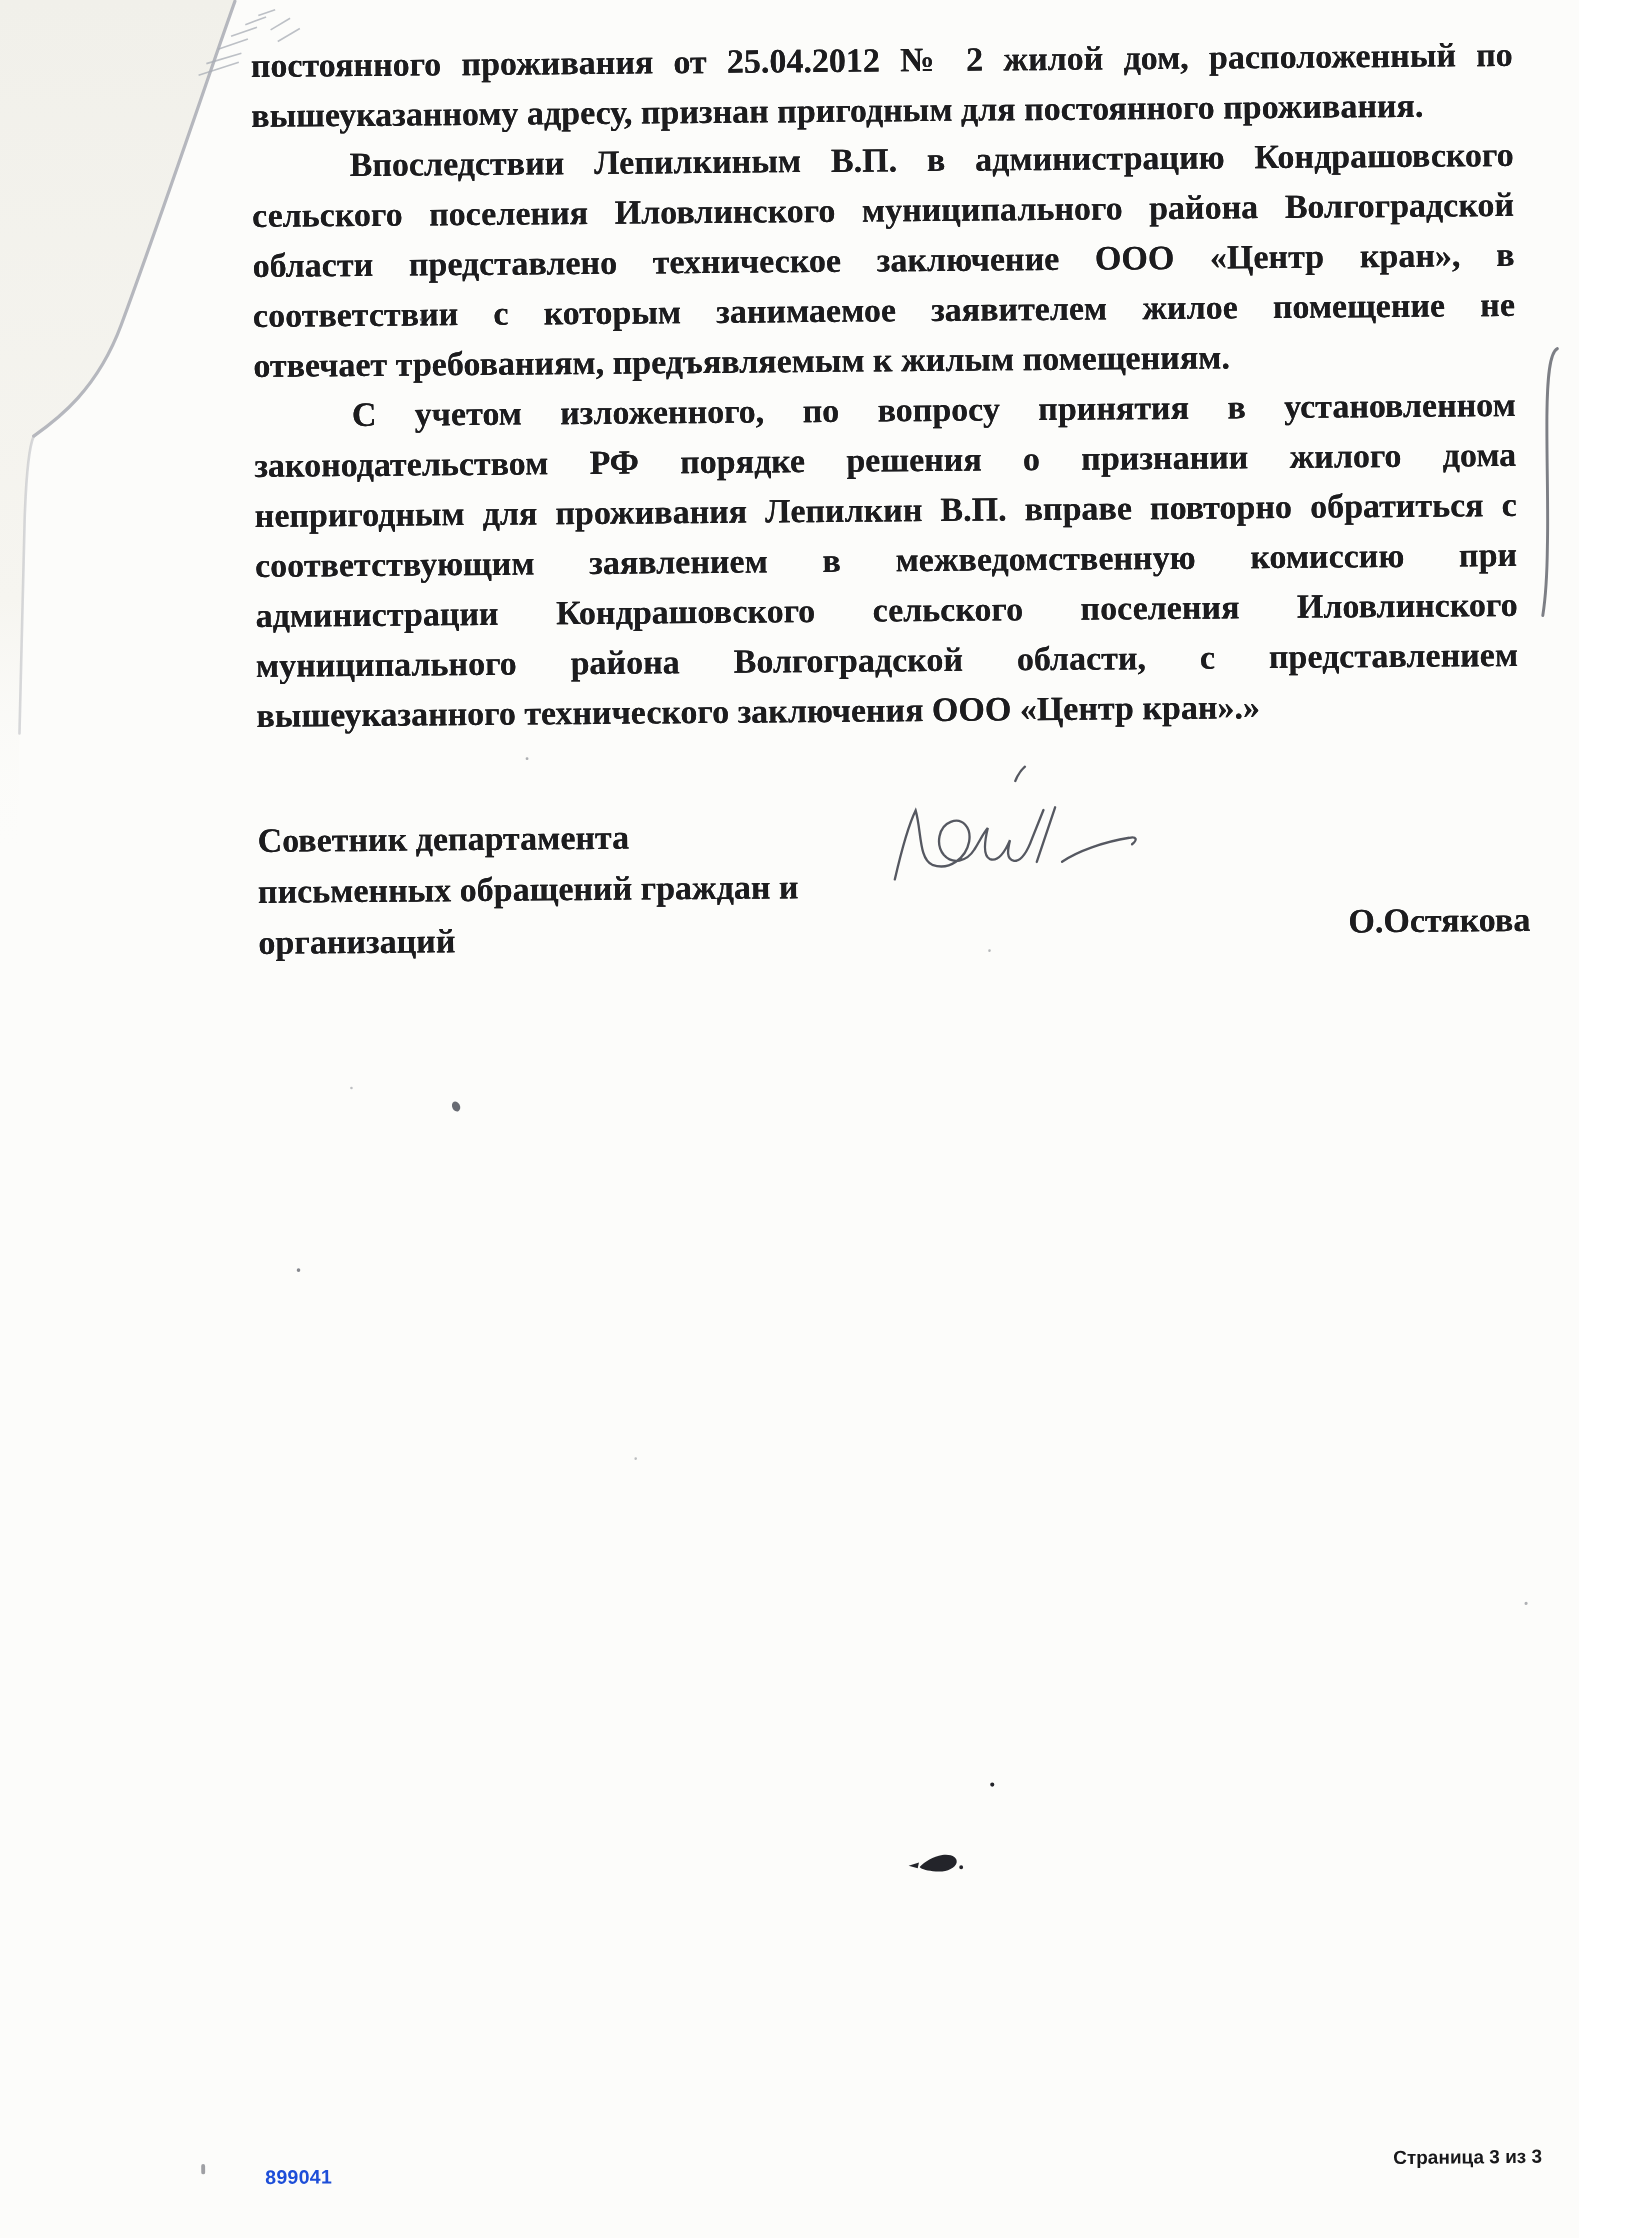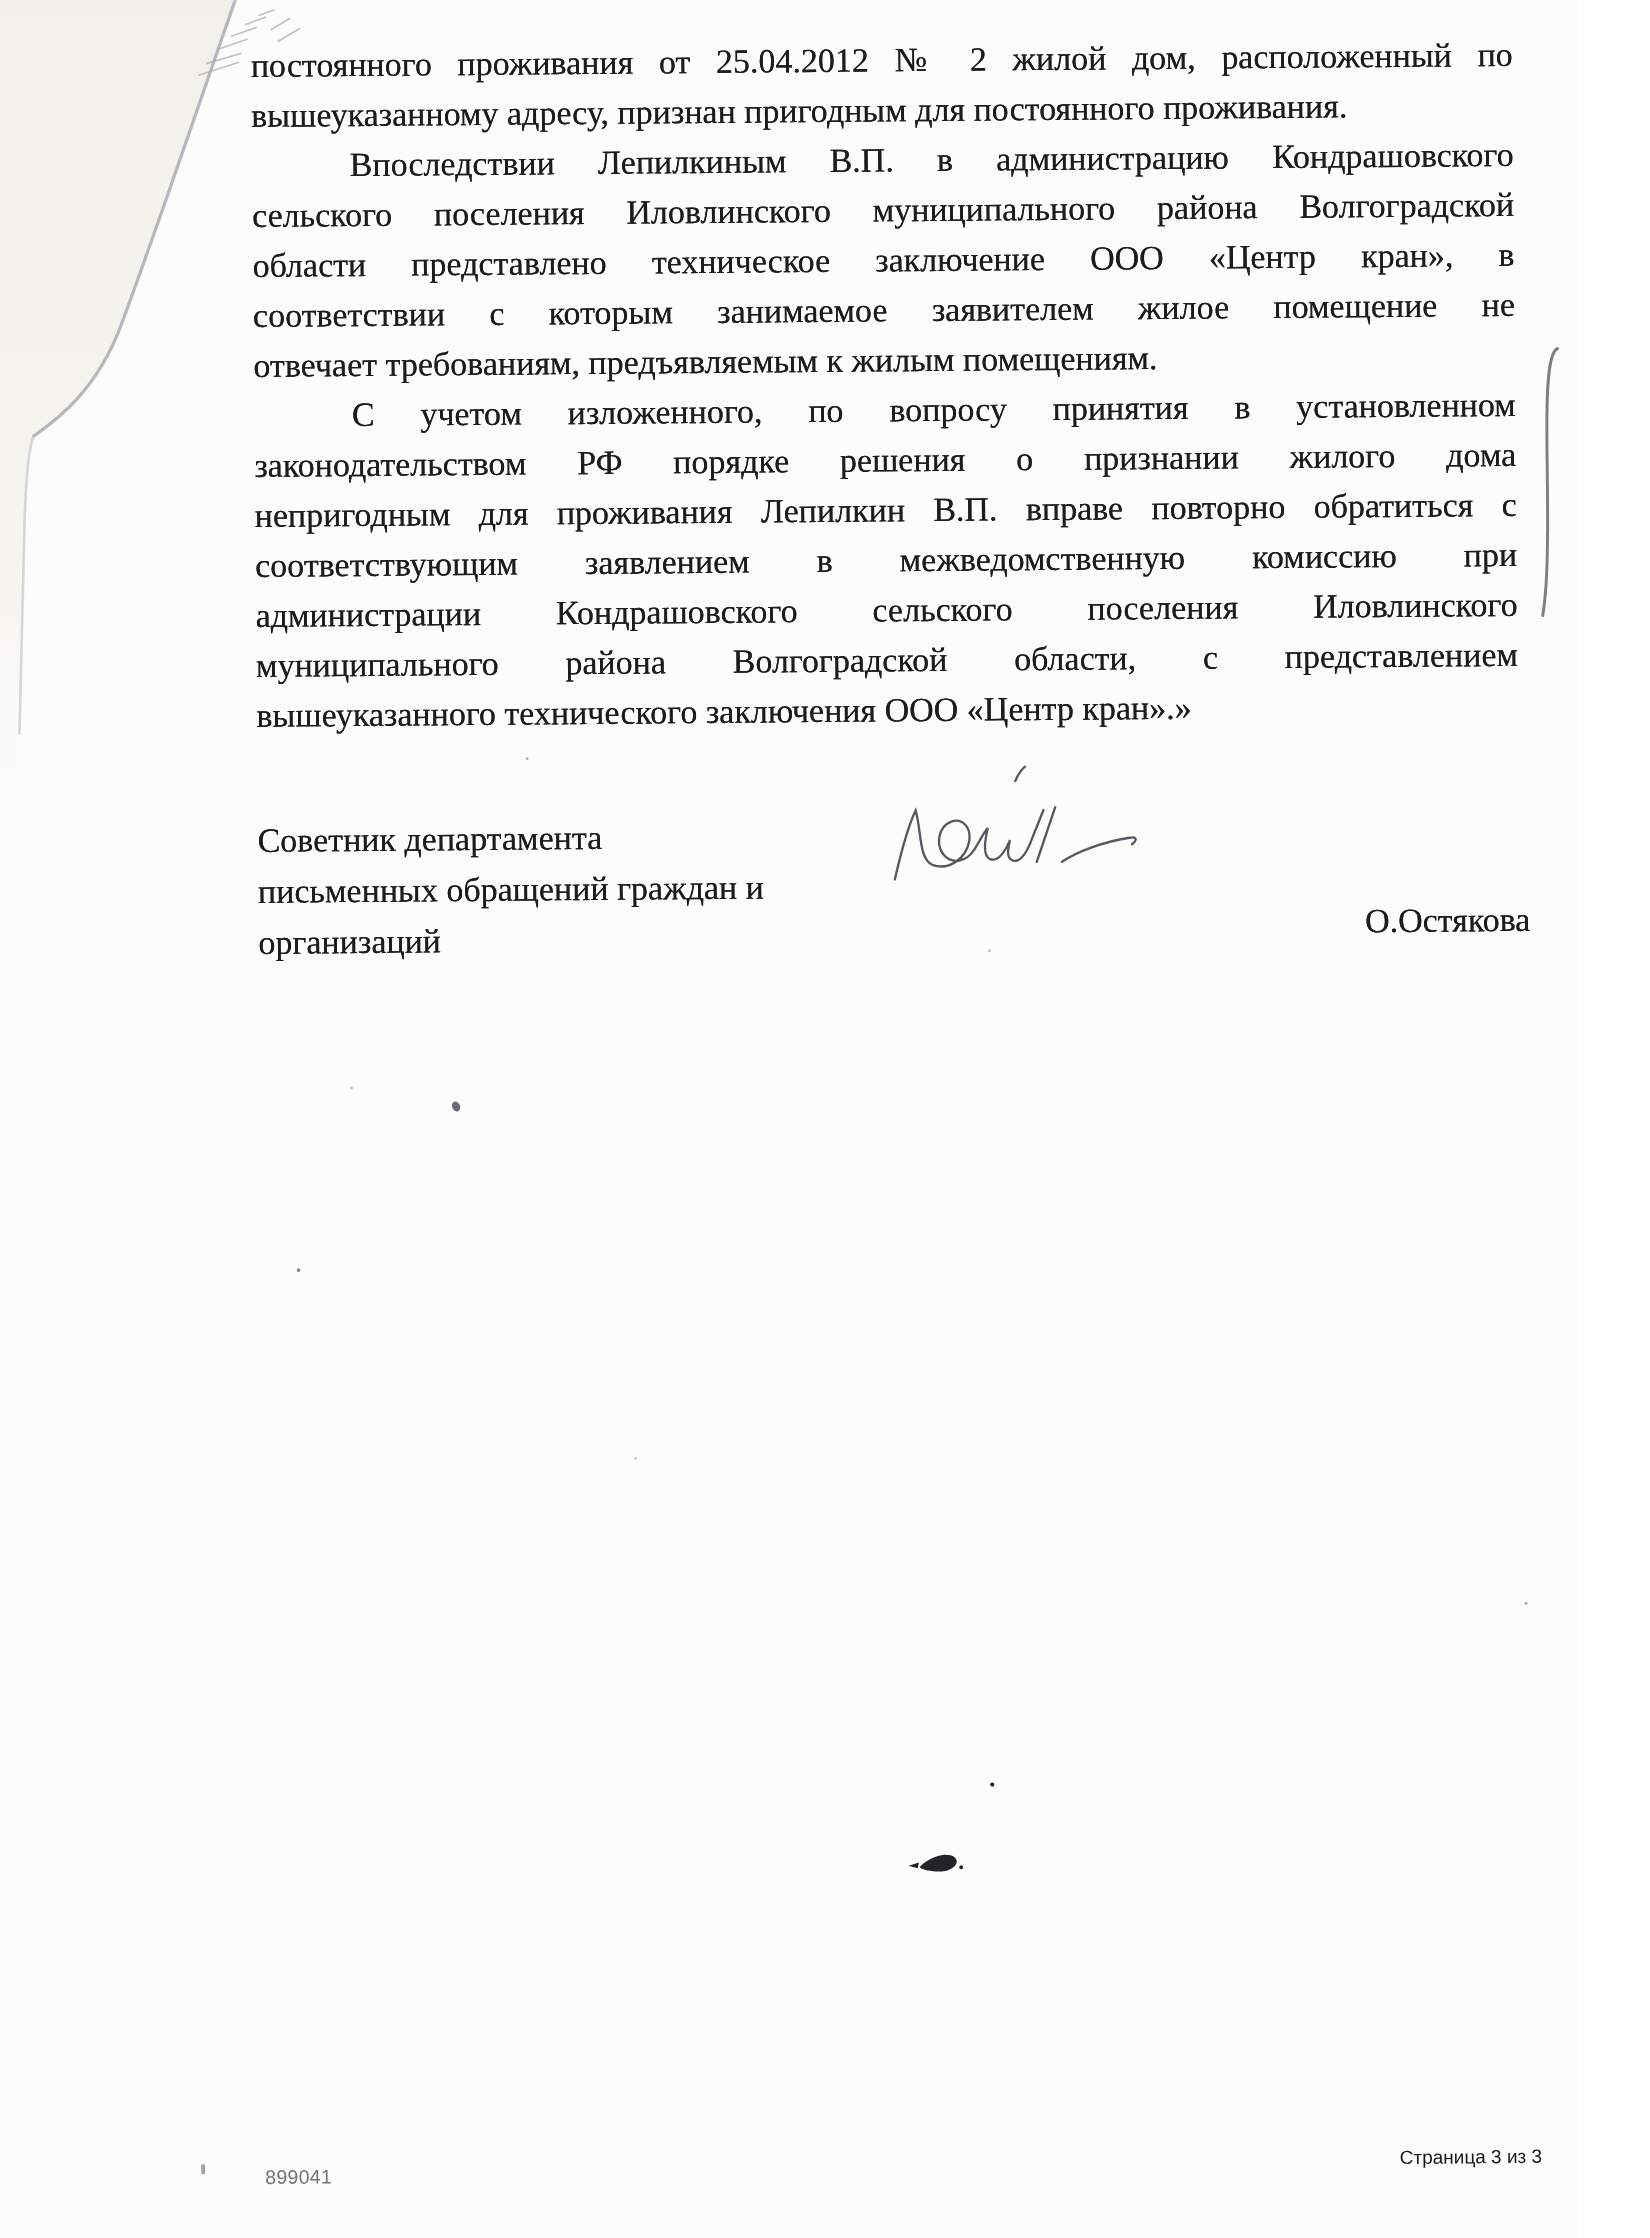--- a/index.html
+++ b/index.html
@@ -4,20 +4,21 @@
 <style>
   html, body { margin: 0; padding: 0; background: #ffffff; }
   .page {
     position: relative;
     width: 1579px;
     height: 2239px;
     background: #fcfcfa;
     overflow: hidden;
     font-family: "Liberation Serif", serif;
     color: #1c1c1e;
+    font-weight: bold;
   }
   .artifact-svg {
     position: absolute;
     left: 0; top: 0;
     width: 1651px; height: 2239px;
     pointer-events: none;
   }
   .tilt {
     position: absolute;
     left: 0; top: 0;
@@ -56,21 +57,21 @@
     line-height: 38px;
     text-shadow: 0 0 0.5px #26262a;
   }
   .footer-num {
     position: absolute;
     left: 256px;
     top: 2161px;
     font-family: "Liberation Sans", sans-serif;
     font-size: 19.5px;
     line-height: 22px;
-    color: #737373;
+    color: #1d4ed8;
     letter-spacing: 0.3px;
   }
   .footer-page {
     position: absolute;
     right: 118px;
     top: 2152px;
     font-family: "Liberation Sans", sans-serif;
     font-size: 19px;
     line-height: 22px;
     color: #18181a;

